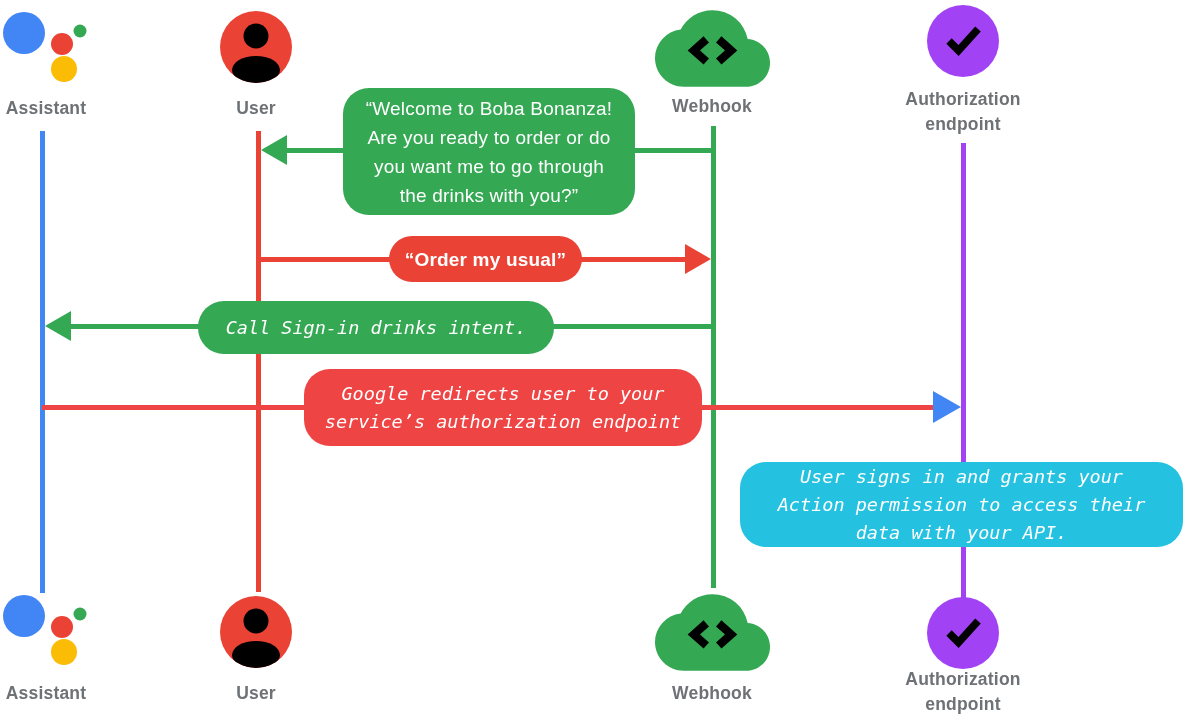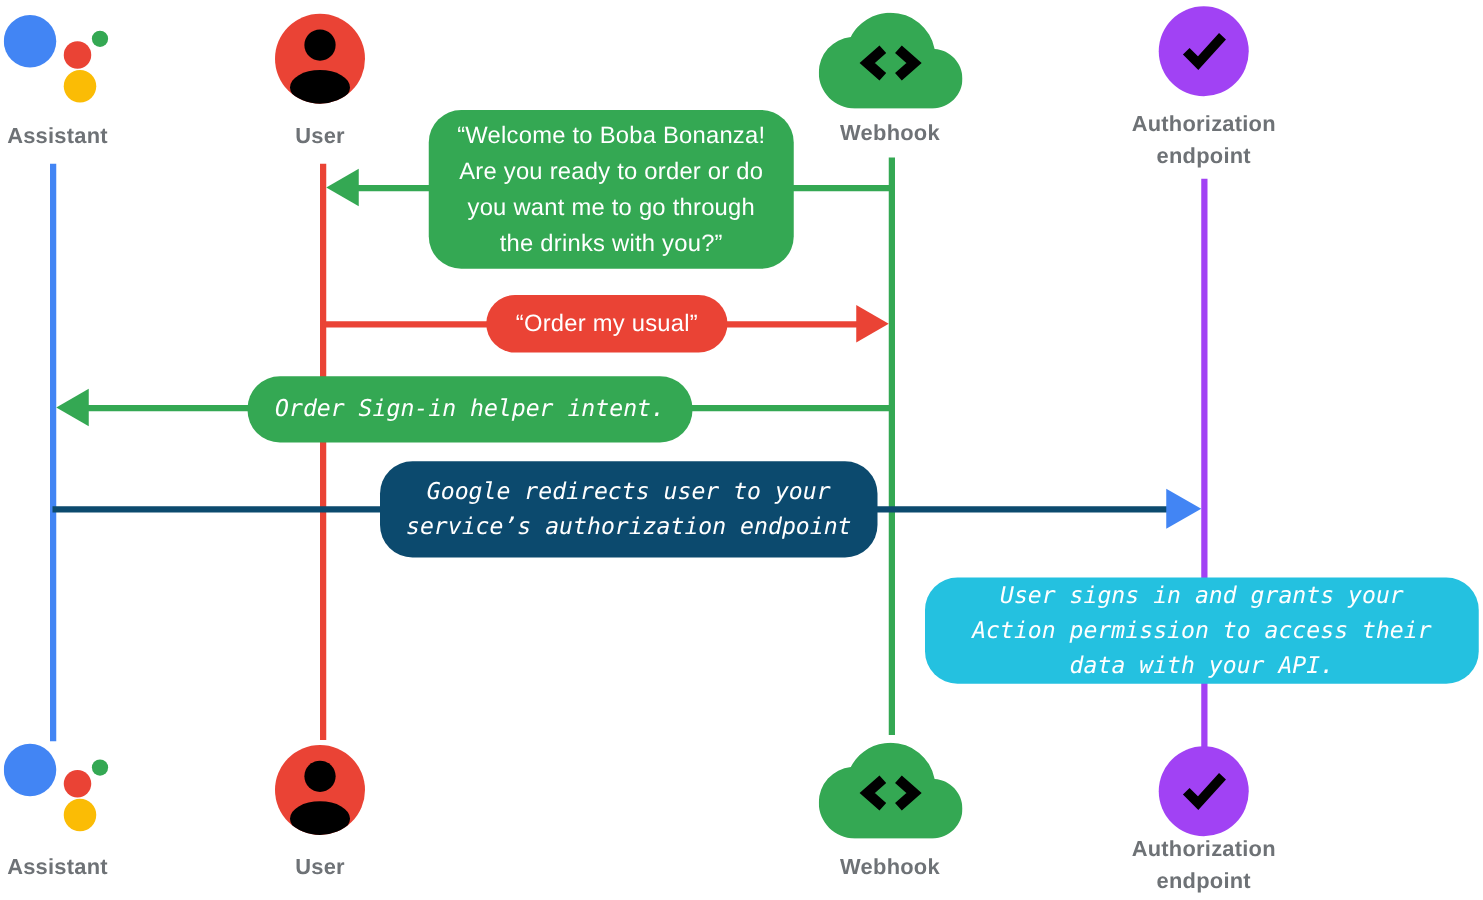--- a/index.html
+++ b/index.html
@@ -25,21 +25,21 @@
   .bubble {
     position:absolute; border-radius:26px; color:#ffffff;
     display:flex; align-items:center; justify-content:center;
     text-align:center; white-space:pre-line; padding:0 10px; box-sizing:border-box;
   }
   .speech { font-size:19px; line-height:29px; letter-spacing:0.2px; }
   .code   { font-family:"DejaVu Sans Mono", monospace; font-style:italic;
             font-size:18.5px; line-height:28px; }
   .bg-green { background:#34A853; }
   .bg-red   { background:#EA4335; }
-  .bg-blue  { background:#0c4a6e; }
+  .bg-blue  { background:#ef4444; }
   .bg-cyan  { background:#24C1E0; }
 </style>
 </head>
 <body>
 
 <div class="canvas">
 
   <div class="lifeline ll-blue" style="left:40px;  top:131px; height:462px;"></div>
   <div class="lifeline ll-red" style="left:256px; top:131px; height:461px;"></div>
   <div class="lifeline ll-green" style="left:711px; top:126px; height:462px;"></div>
@@ -63,23 +63,23 @@
   <div>
     <div class="shaft bg-blue" style="left:42px; top:405px; width:893px;"></div>
     <div class="head head-right" style="left:933px; top:391px; border-top-width:16px; border-bottom-width:16px; border-left:28px solid #4285F4;"></div>
   </div>
 
   <div class="bubble bg-green speech" style="left:343px; top:88px;  width:292px; height:127px;">“Welcome to Boba Bonanza!
 Are you ready to order or do
 you want me to go through
 the drinks with you?”</div>
 
-  <div class="bubble bg-red speech" style="left:389px; top:236px; width:193px; height:46px; border-radius:23px;">“Order my usual”</div>
+  <div class="bubble bg-red speech" style="left:389px; top:236px; width:193px; height:46px; border-radius:23px;font-weight:bold;">“Order my usual”</div>
 
-  <div class="bubble bg-green code" style="left:198px; top:301px; width:356px; height:53px;">Order Sign-in helper intent.</div>
+  <div class="bubble bg-green code" style="left:198px; top:301px; width:356px; height:53px;">Call Sign-in drinks intent.</div>
 
   <div class="bubble bg-blue code" style="left:304px; top:369px; width:398px; height:77px;">Google redirects user to your
 service’s authorization endpoint</div>
 
   <div class="bubble bg-cyan code" style="left:740px; top:462px; width:443px; height:85px;">User signs in and grants your
 Action permission to access their
 data with your API.</div>
 
   <svg class="icon" style="left:3px; top:10px;" width="86" height="78" viewBox="0 0 86 78">
     <circle cx="21" cy="23" r="21" fill="#4285F4"></circle>

